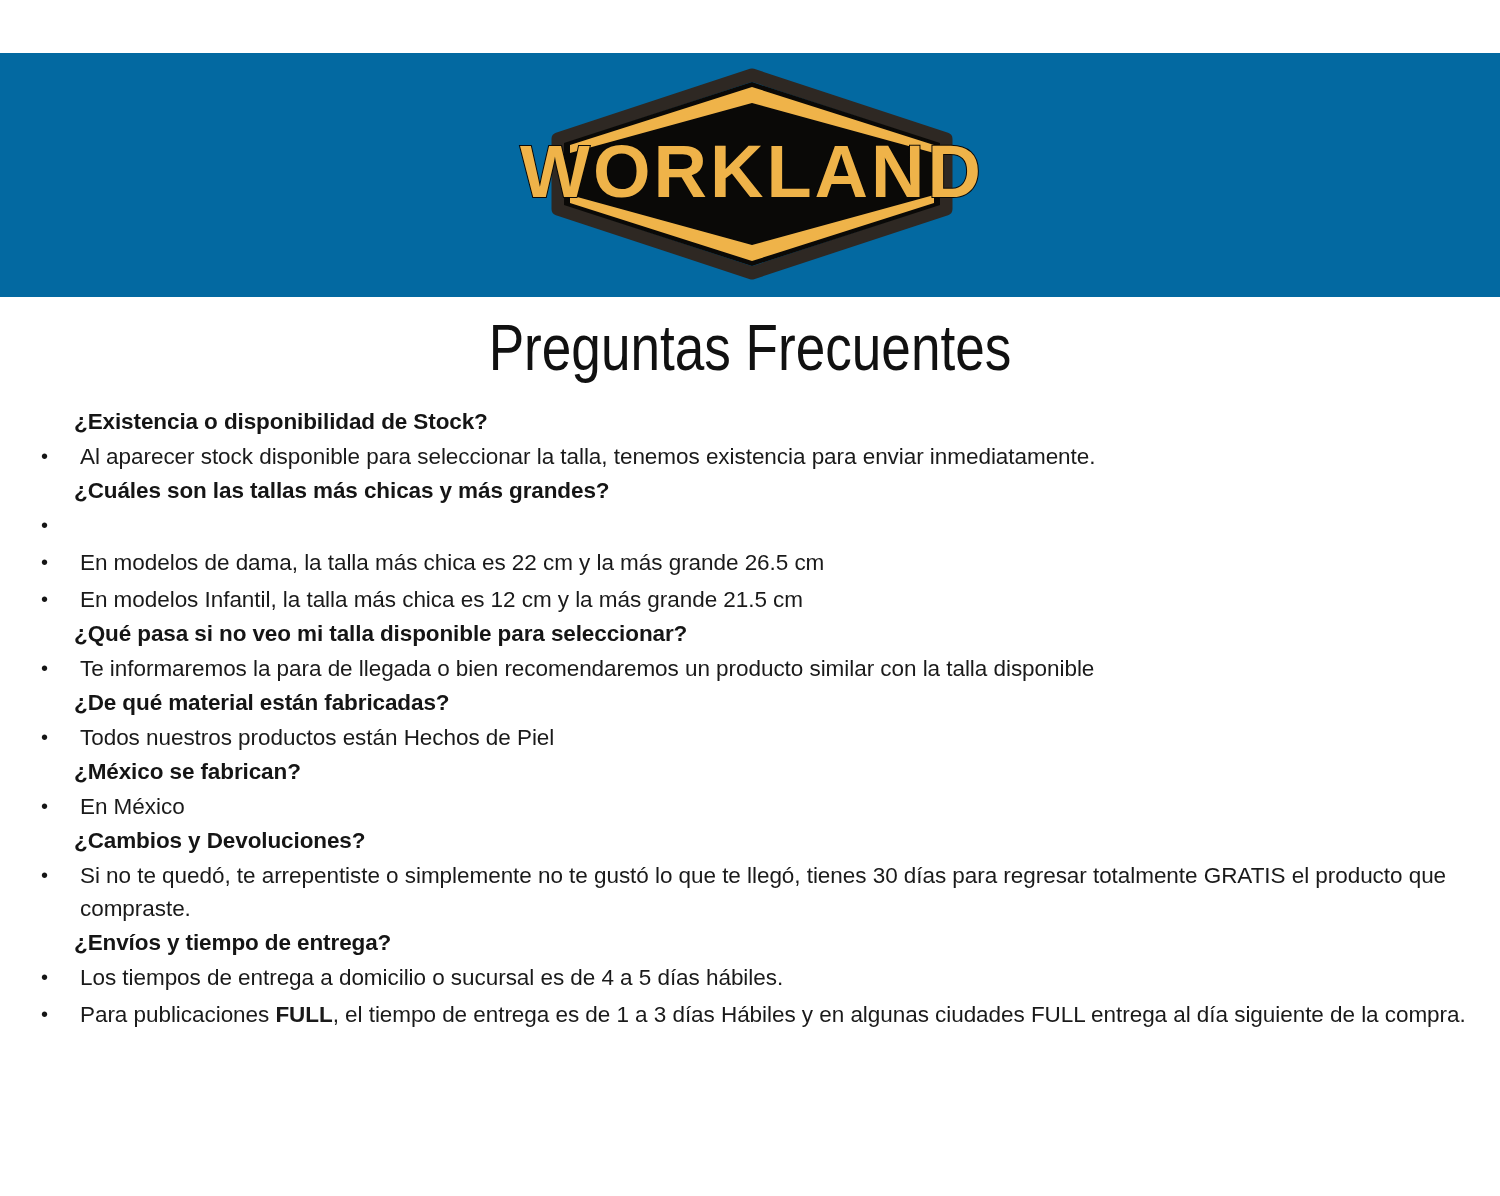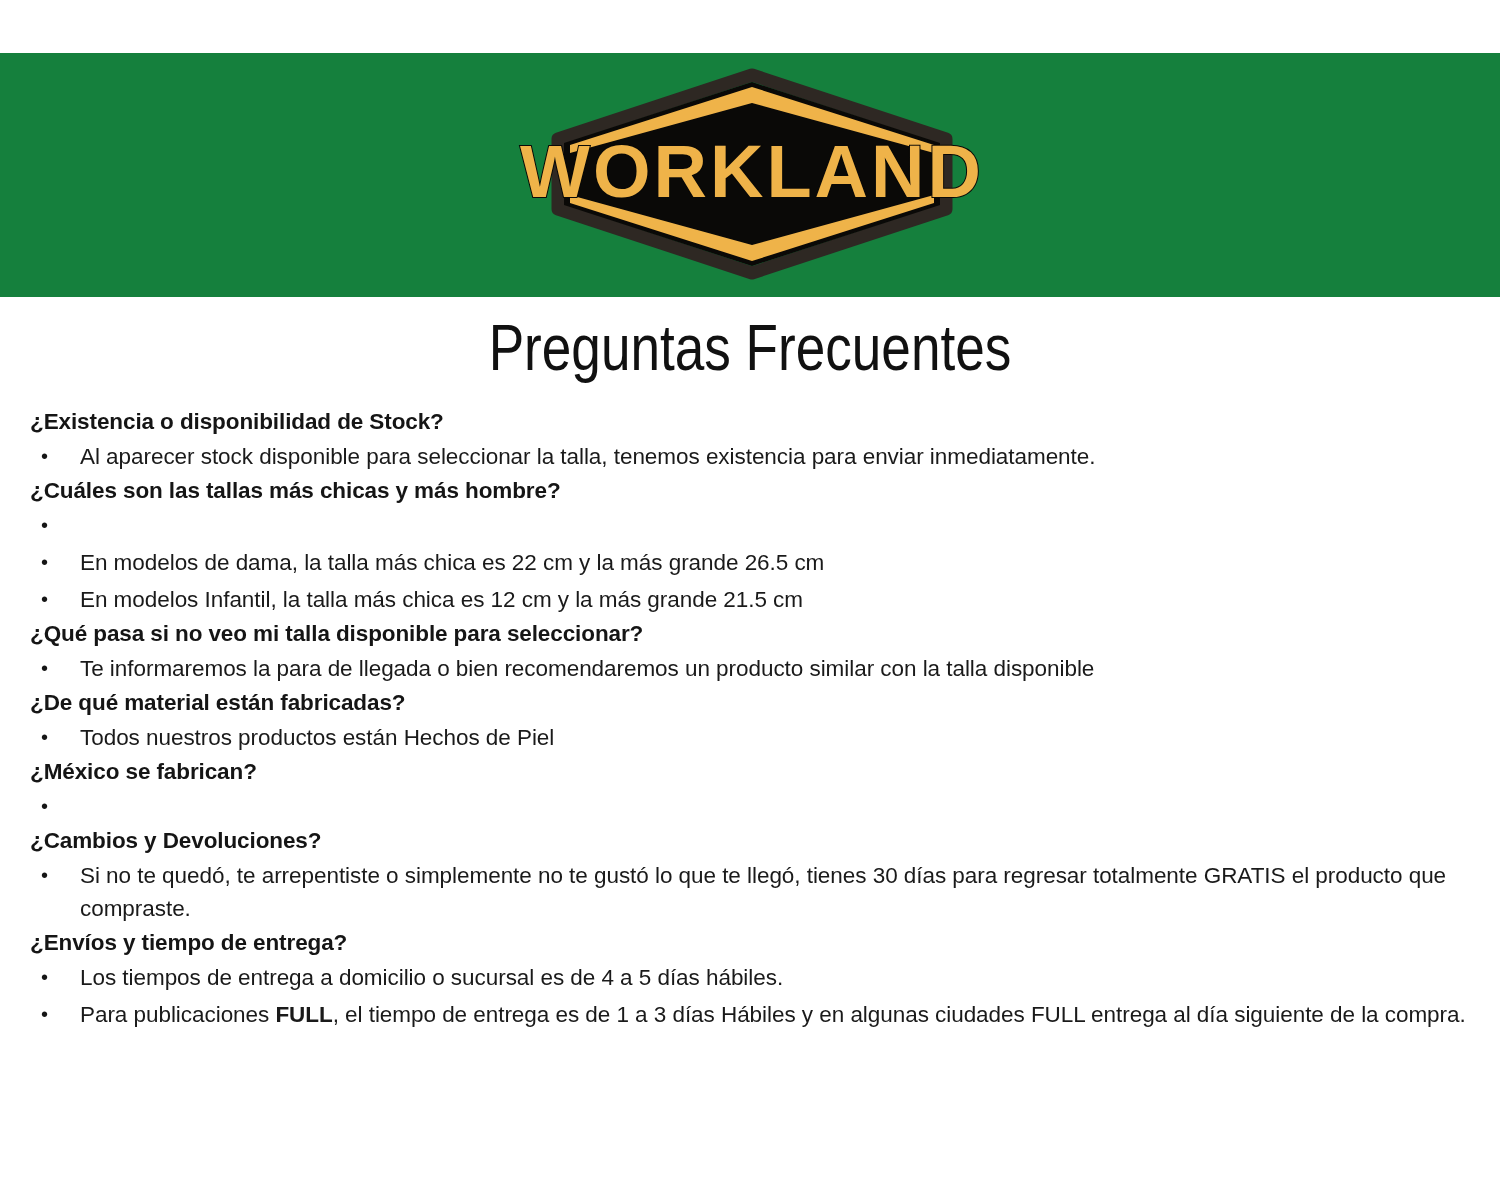--- a/index.html
+++ b/index.html
@@ -14,21 +14,21 @@
     overflow: hidden;
   }
 
   
   .banner {
     position: absolute;
     left: 0;
     top: 53px;
     width: 1500px;
     height: 244px;
-    background: #15803d;
+    background: #0369a1;
     overflow: hidden;
   }
 
   .logo-wrap {
     position: absolute;
     left: 516px;
     top: 12px;
     width: 472px;
     height: 218px;
   }
@@ -58,20 +58,21 @@
     width: 1500px;
   }
 
   .q {
     font-size: 22.5px;
     font-weight: bold;
     color: #151515;
     padding: 2px 8px 2px 30px;
     line-height: 28px;
     letter-spacing: -0.1px;
+    margin-left: 44px;
   }
 
   .bullet-row {
     display: flex;
     align-items: flex-start;
     padding: 2px 0 2px 0;
     line-height: 33px;
   }
   .bullet-dot {
     width: 48px;
@@ -116,21 +117,21 @@
 </div>
 
 <div class="page-title">Preguntas Frecuentes</div>
 
 <div class="faq">
     <div class="q">¿Existencia o disponibilidad  de Stock?</div>
     <div class="bullet-row">
       <span class="bullet-dot">•</span>
       <span class="bullet-text">Al aparecer stock disponible para seleccionar  la talla, tenemos existencia  para enviar inmediatamente.</span>
     </div>
-    <div class="q">¿Cuáles son las tallas más chicas y más hombre?</div>
+    <div class="q">¿Cuáles son las tallas más chicas y más grandes?</div>
     <div class="bullet-row">
       <span class="bullet-dot">•</span>
     </div>
     <div class="bullet-row">
       <span class="bullet-dot">•</span>
       <span class="bullet-text">En modelos de dama, la talla más chica es 22 cm  y la más grande  26.5 cm</span>
     </div>
     <div class="bullet-row">
       <span class="bullet-dot">•</span>
       <span class="bullet-text">En modelos Infantil, la talla más chica es 12 cm y la más grande 21.5 cm</span>
@@ -141,20 +142,21 @@
       <span class="bullet-text">Te informaremos la para de llegada o bien recomendaremos  un producto similar con la talla disponible</span>
     </div>
     <div class="q">¿De qué material están fabricadas?</div>
     <div class="bullet-row">
       <span class="bullet-dot">•</span>
       <span class="bullet-text">Todos nuestros productos están Hechos de Piel</span>
     </div>
     <div class="q">¿México se fabrican?</div>
     <div class="bullet-row">
       <span class="bullet-dot">•</span>
+      <span class="bullet-text">En México</span>
     </div>
     <div class="q">¿Cambios  y Devoluciones?</div>
     <div class="bullet-row">
       <span class="bullet-dot">•</span>
       <span class="bullet-text">Si no te quedó, te arrepentiste o simplemente  no te gustó lo que te llegó, tienes 30 días para regresar totalmente GRATIS el producto que compraste.</span>
     </div>
     <div class="q">¿Envíos y tiempo de entrega?</div>
     <div class="bullet-row">
       <span class="bullet-dot">•</span>
       <span class="bullet-text">Los tiempos de entrega a domicilio o sucursal es de 4 a  5 días hábiles.</span>

